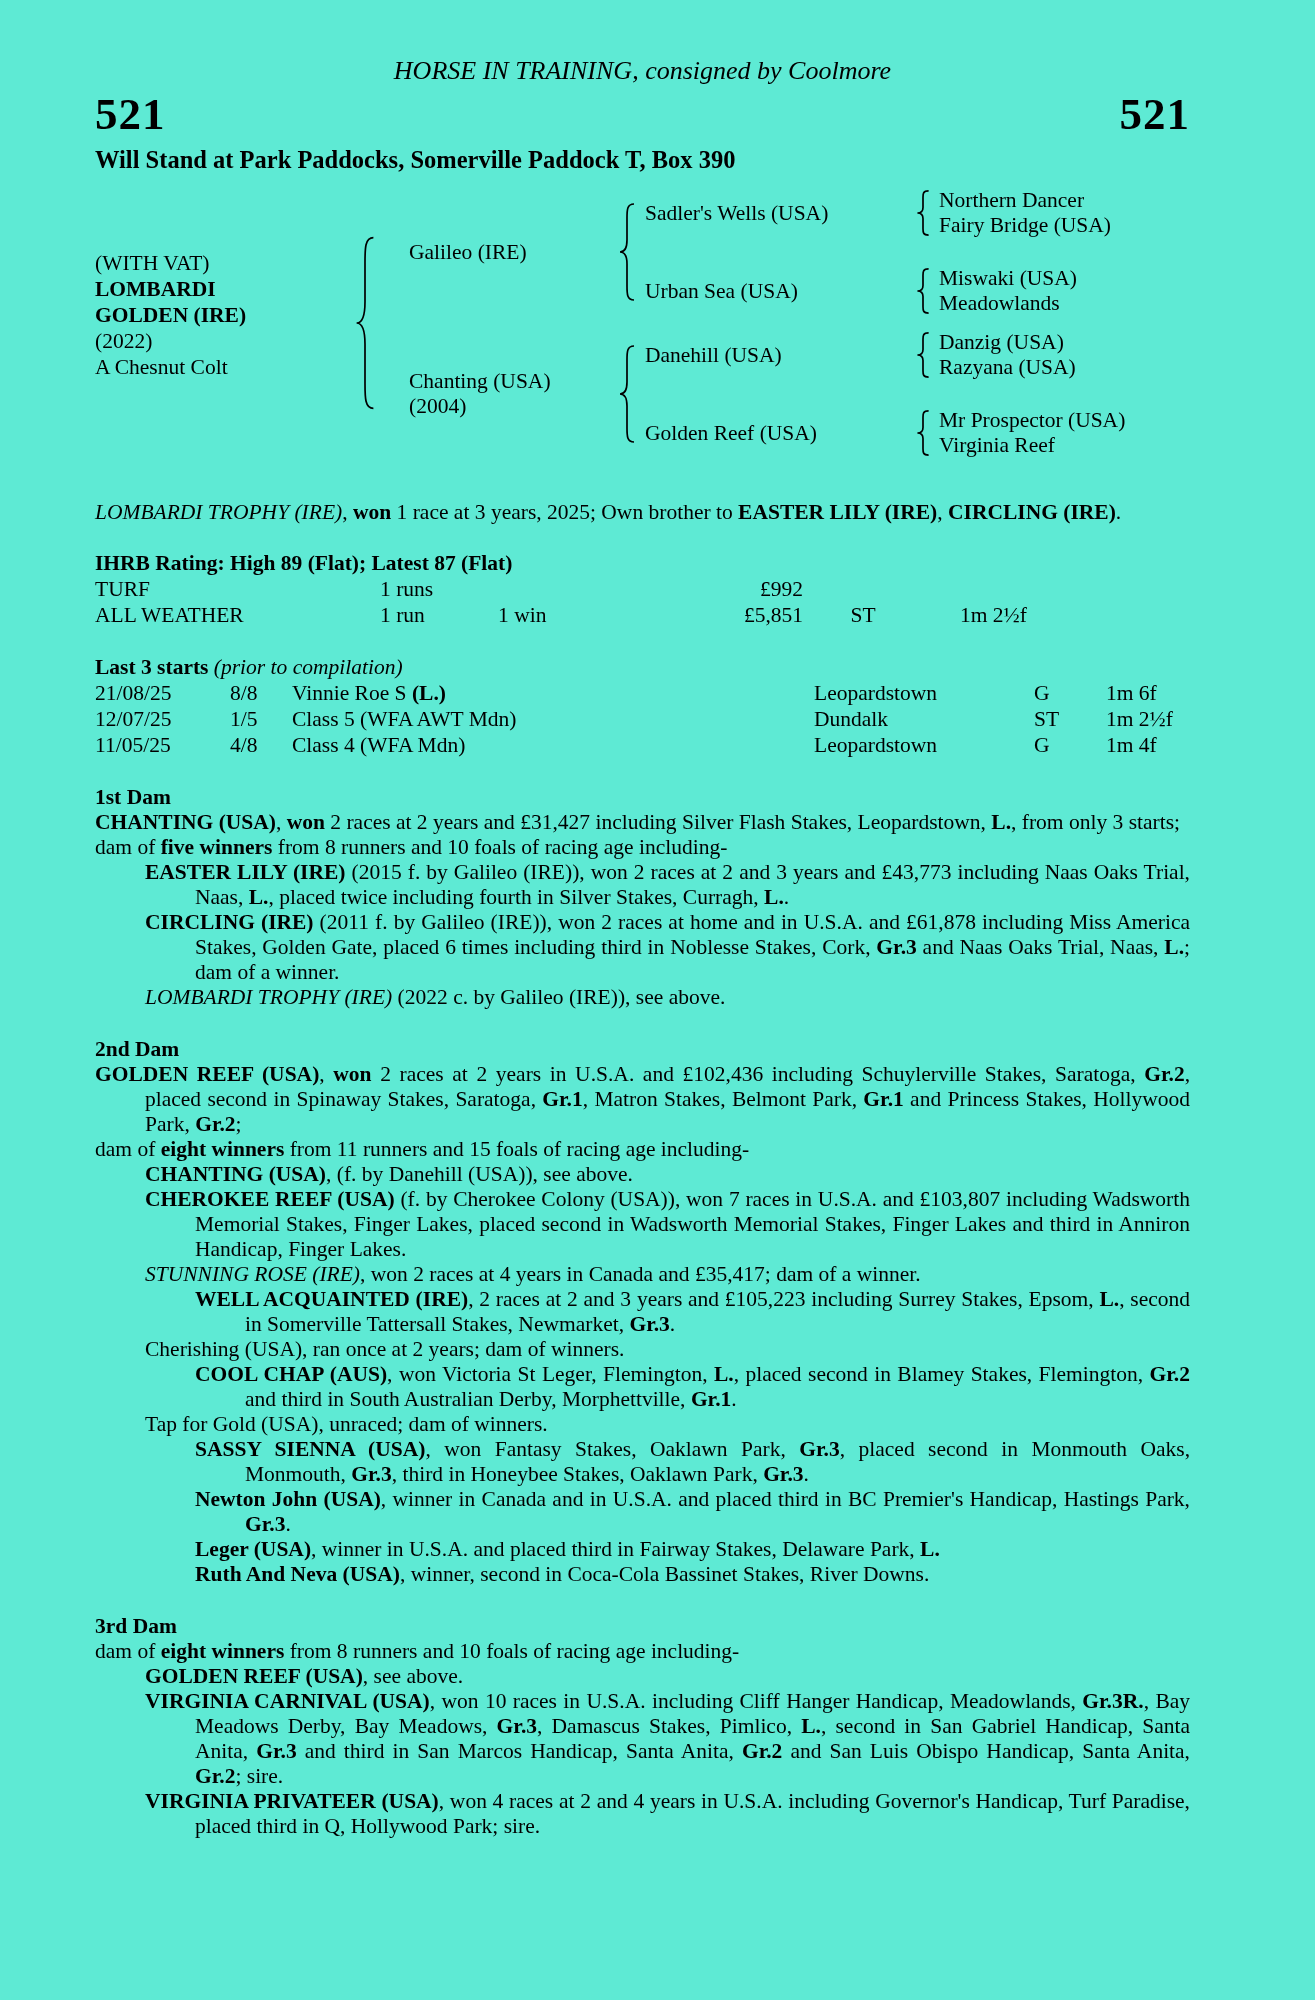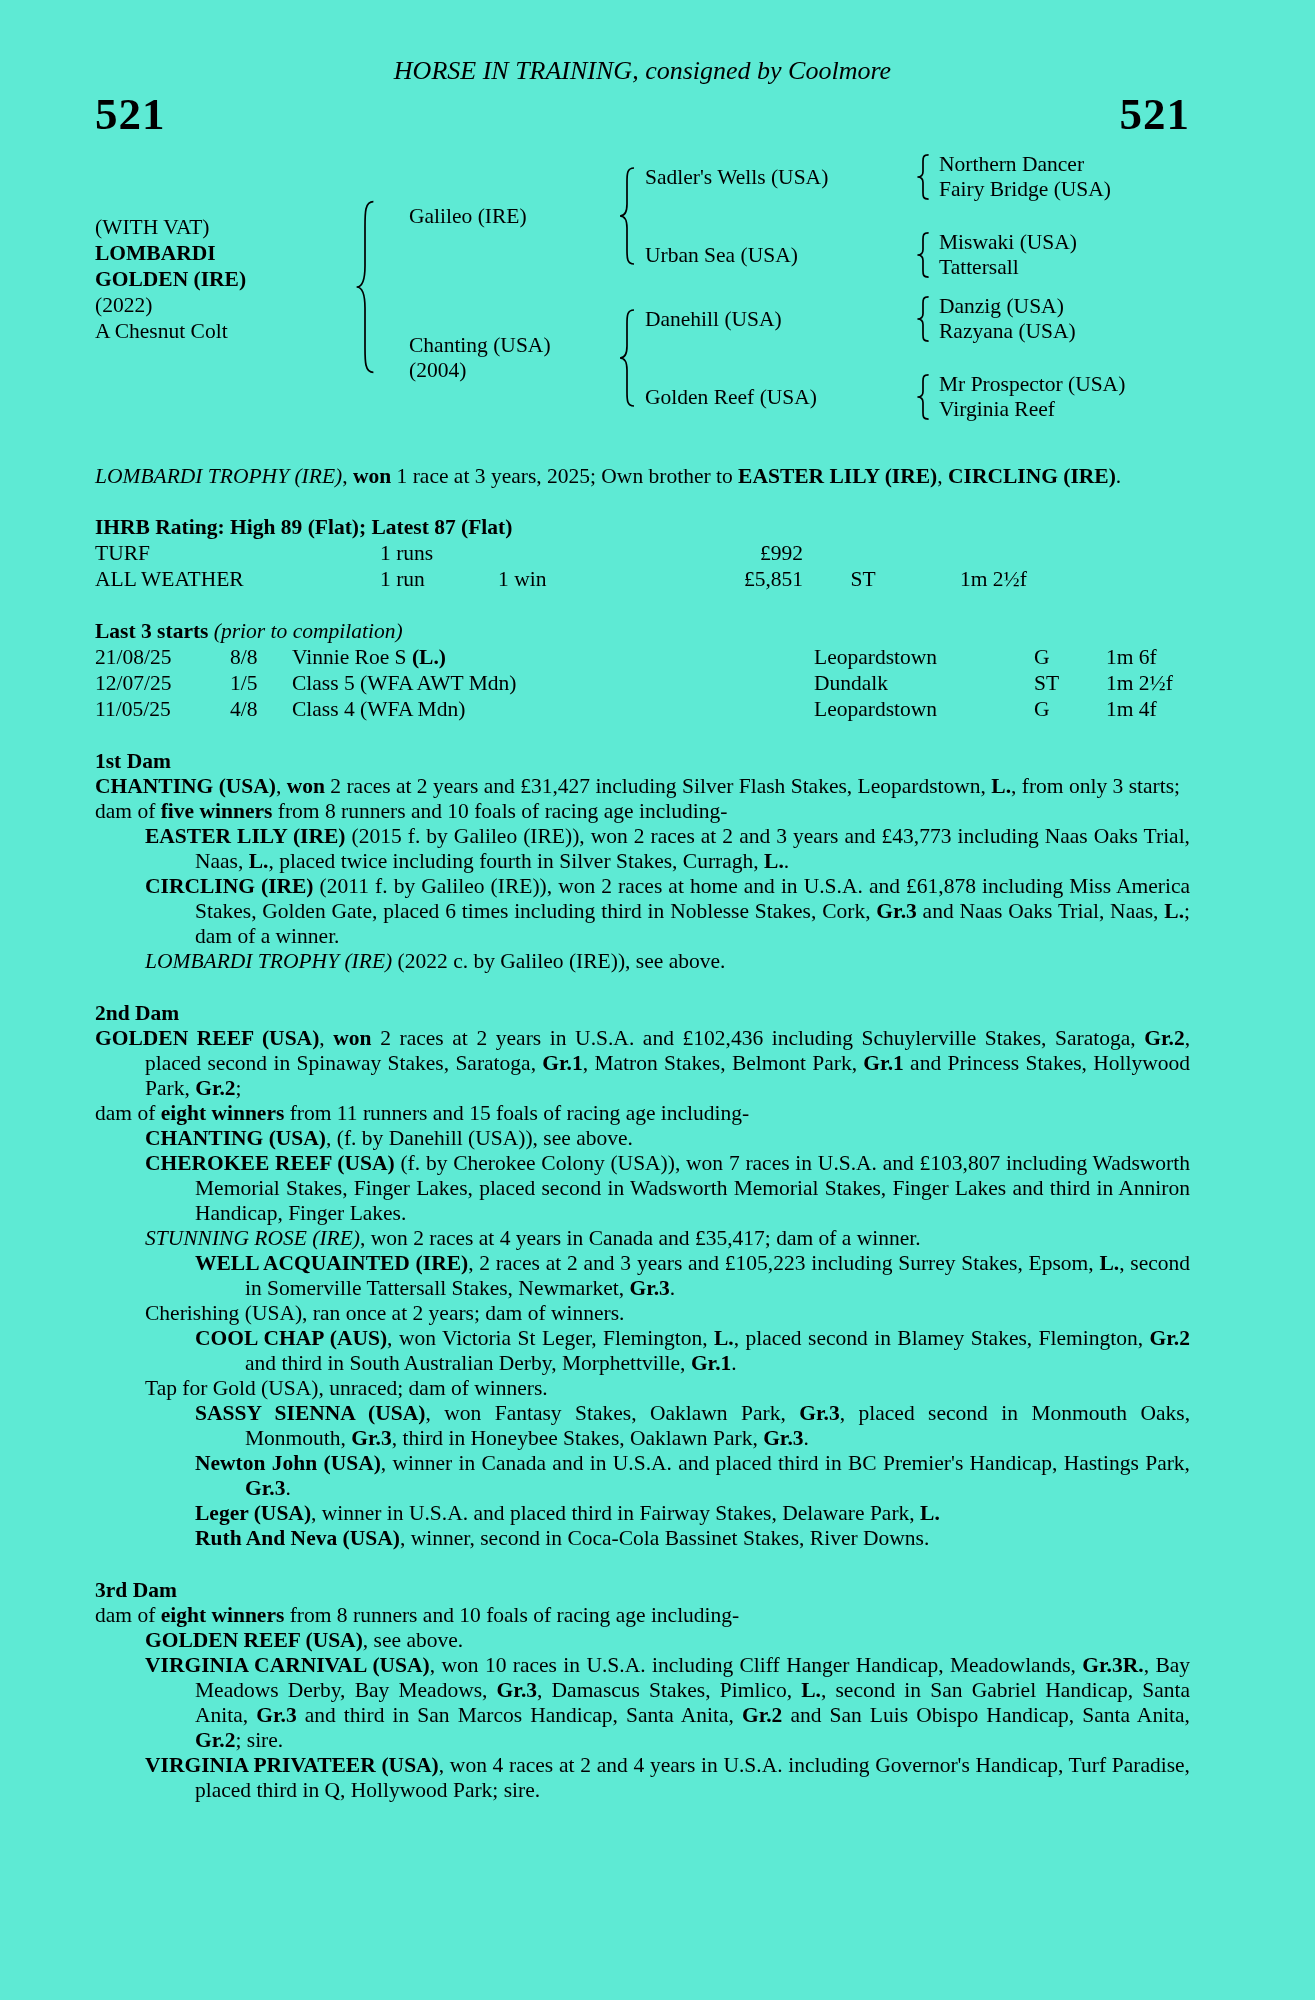--- a/index.html
+++ b/index.html
@@ -70,20 +70,21 @@
 <div class="page">
   <div class="content">
 
     <div class="title">HORSE IN TRAINING, consigned by Coolmore</div>
 
     <div class="lotrow">
       <span>521</span>
       <span>521</span>
     </div>
 
+    <div class="stand">Will Stand at Park Paddocks, Somerville Paddock T, Box 390</div>
 
     <div class="ped">
       <div class="ped-left">
         <div>(WITH VAT)</div>
         <div class="b">LOMBARDI</div>
         <div class="b">GOLDEN (IRE)</div>
         <div>(2022)</div>
         <div>A Chesnut Colt</div>
       </div>
 
@@ -112,21 +113,21 @@
                 <div>Fairy Bridge (USA)</div>
               </div>
             </div>
             <div class="gen3row">
               <div class="gen3name">Urban Sea (USA)</div>
               <svg class="brace brace-small" viewBox="0 0 20 100" preserveAspectRatio="none">
                   <path d="M17 2 C10 2 10 8 10 16 L10 38 C10 46 8 50 3 50 C8 50 10 54 10 62 L10 84 C10 92 10 98 17 98" vector-effect="non-scaling-stroke"></path>
                 </svg>
               <div class="gen4">
                 <div>Miswaki (USA)</div>
-                <div>Tattersall</div>
+                <div>Meadowlands</div>
               </div>
             </div>
           </div>
         </div>
 
         <div class="gen2row">
           <div class="gen2name">
             <div>Chanting (USA)</div>
             <div>(2004)</div>
           </div>

